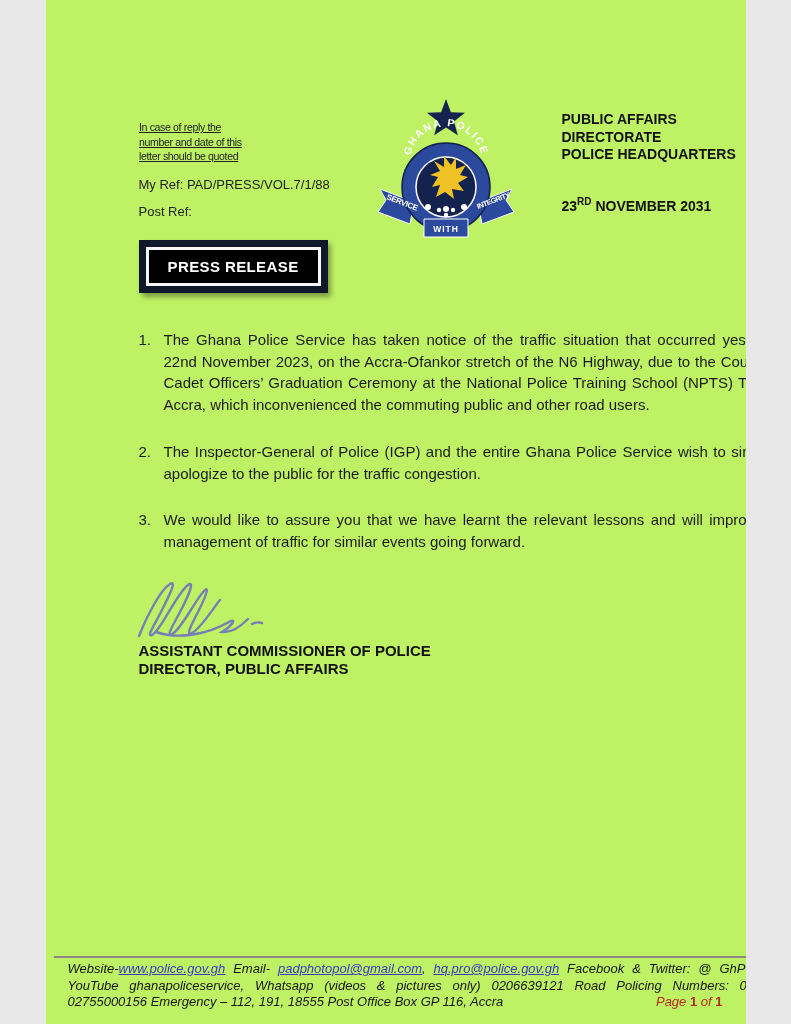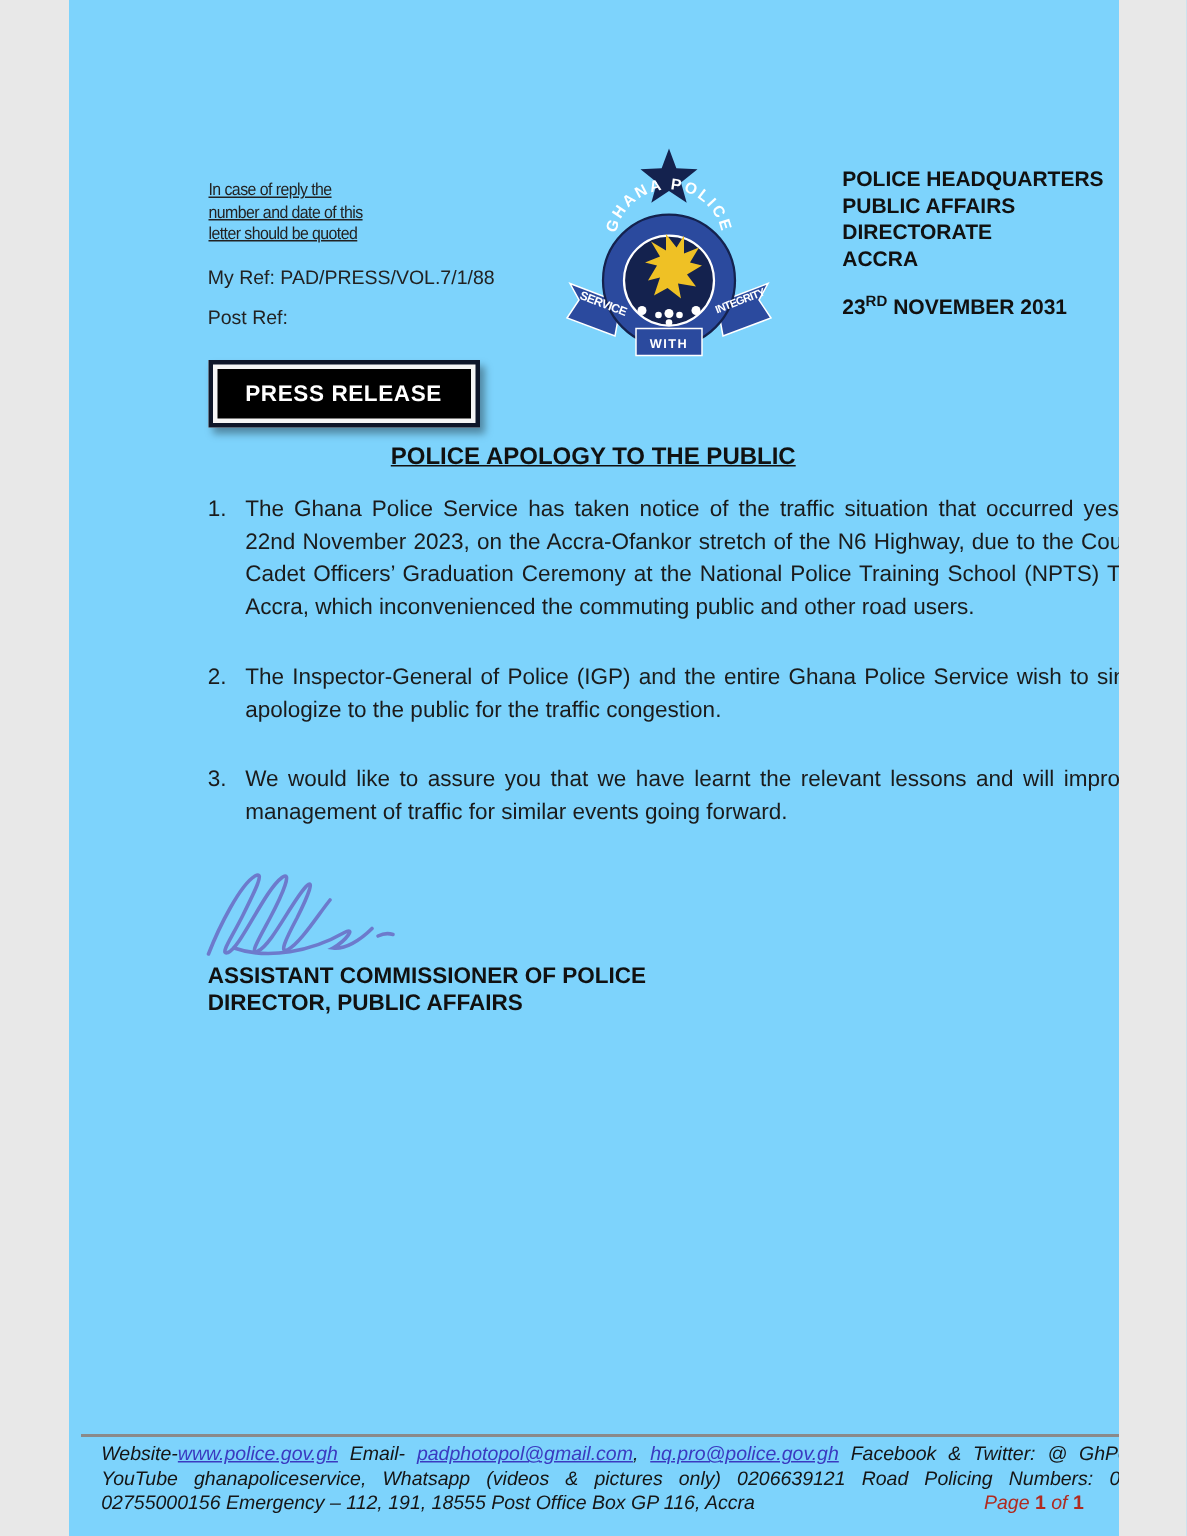--- a/index.html
+++ b/index.html
@@ -1,18 +1,18 @@
 <!DOCTYPE html>
 <html><head>
 <meta charset="utf-8">
 <style>
   html,body { margin:0; padding:0; background:#e8e8e8; }
   .page {
     position:relative; width:700px; height:1024px; margin:0 auto;
-    background:#7dd3fc; overflow:hidden;
+    background:#bef264; overflow:hidden;
     font-family:"Liberation Sans", sans-serif; color:#1b1b1b;
   }
   
   .reply-note {
     position:absolute; left:93px; top:120px; width:130px;
     font-size:11.5px; line-height:14.5px; letter-spacing:-0.4px;
     transform:scaleX(.92); transform-origin:0 0; color:#222;
   }
   .reply-note div { text-decoration:underline; }
   .ref-line { position:absolute; left:93px; font-size:13px; color:#222; }
@@ -29,21 +29,21 @@
   }
   .date-line {
     position:absolute; left:516px; top:196px;
     font-size:14px; font-weight:bold; color:#111;
   }
   .date-line sup { font-size:10px; }
 
   
   .press-outer {
     position:absolute; left:93px; top:240px;
-    background:#f6f6f6; padding:3px; border:3px solid #0f172a;
+    background:#f6f6f6; padding:3px; border:7px solid #0f172a;
     box-shadow:3px 4px 5px rgba(0,0,0,.35);
   }
   .press-inner {
     background:#000; color:#fff; font-weight:bold; font-size:15px;
     letter-spacing:.4px; padding:8px 19px; white-space:nowrap;
   }
 
   .doc-title {
     position:absolute; left:0; right:0; top:296px; text-align:center;
     font-size:16px; font-weight:bold; text-decoration:underline; color:#111;
@@ -121,31 +121,29 @@
 
       <path d="M46,124 L90,124 L90,142 L46,142 Z" fill="#2B4A9E" stroke="#fff" stroke-width="1"></path>
 
       <text transform="translate(8,104) rotate(21)" font-size="8" font-weight="bold" fill="#ffffff" font-family="Liberation Sans, sans-serif" textLength="33">SERVICE</text>
       <text transform="translate(100,114) rotate(-21)" font-size="7.3" font-weight="bold" fill="#ffffff" font-family="Liberation Sans, sans-serif" textLength="35">INTEGRITY</text>
       <text x="68" y="137" text-anchor="middle" font-size="8.5" font-weight="bold" fill="#ffffff" letter-spacing="1" font-family="Liberation Sans, sans-serif">WITH</text>
     </svg>
   </div>
 
   <div class="dir-block">
+    <div>PUBLIC AFFAIRS DIRECTORATE</div>
     <div>POLICE HEADQUARTERS</div>
-    <div>PUBLIC AFFAIRS DIRECTORATE</div>
-    <div>ACCRA</div>
   </div>
   <div class="date-line"><span>23</span><sup>RD</sup><span> NOVEMBER 2031</span></div>
 
   <div class="press-outer">
     <div class="press-inner">PRESS RELEASE</div>
   </div>
 
-  <div class="doc-title">POLICE APOLOGY TO THE PUBLIC</div>
 
   <div class="paras">
     <div class="para">
       <span class="num">1.</span>
       <div class="ptext">The Ghana Police Service has taken notice of the traffic situation that occurred yesterday, 22nd November 2023, on the Accra-Ofankor stretch of the N6 Highway, due to the Course 52 Cadet Officers’ Graduation Ceremony at the National Police Training School (NPTS) Tesano, Accra, which inconvenienced the commuting public and other road users.</div>
     </div>
     <div class="para">
       <span class="num">2.</span>
       <div class="ptext">The Inspector-General of Police (IGP) and the entire Ghana Police Service wish to sincerely apologize to the public for the traffic congestion.</div>
     </div>

